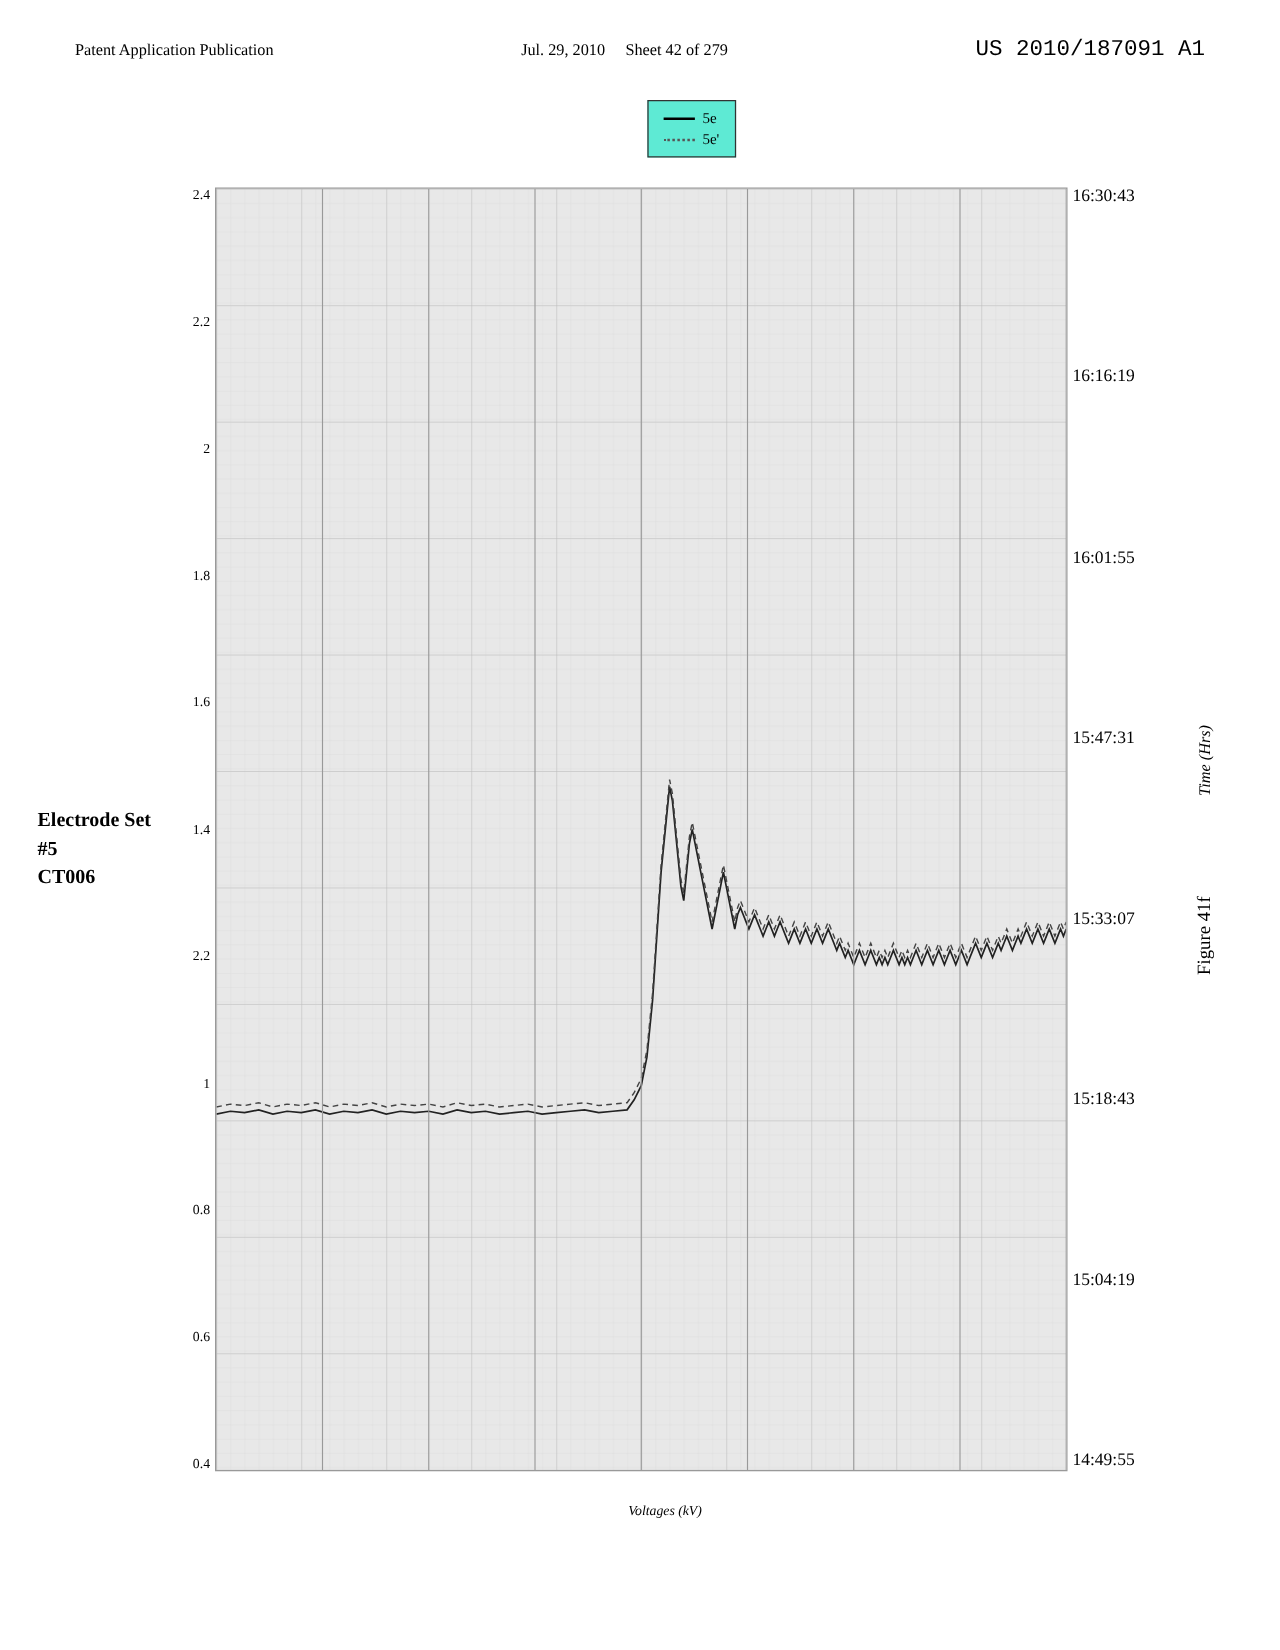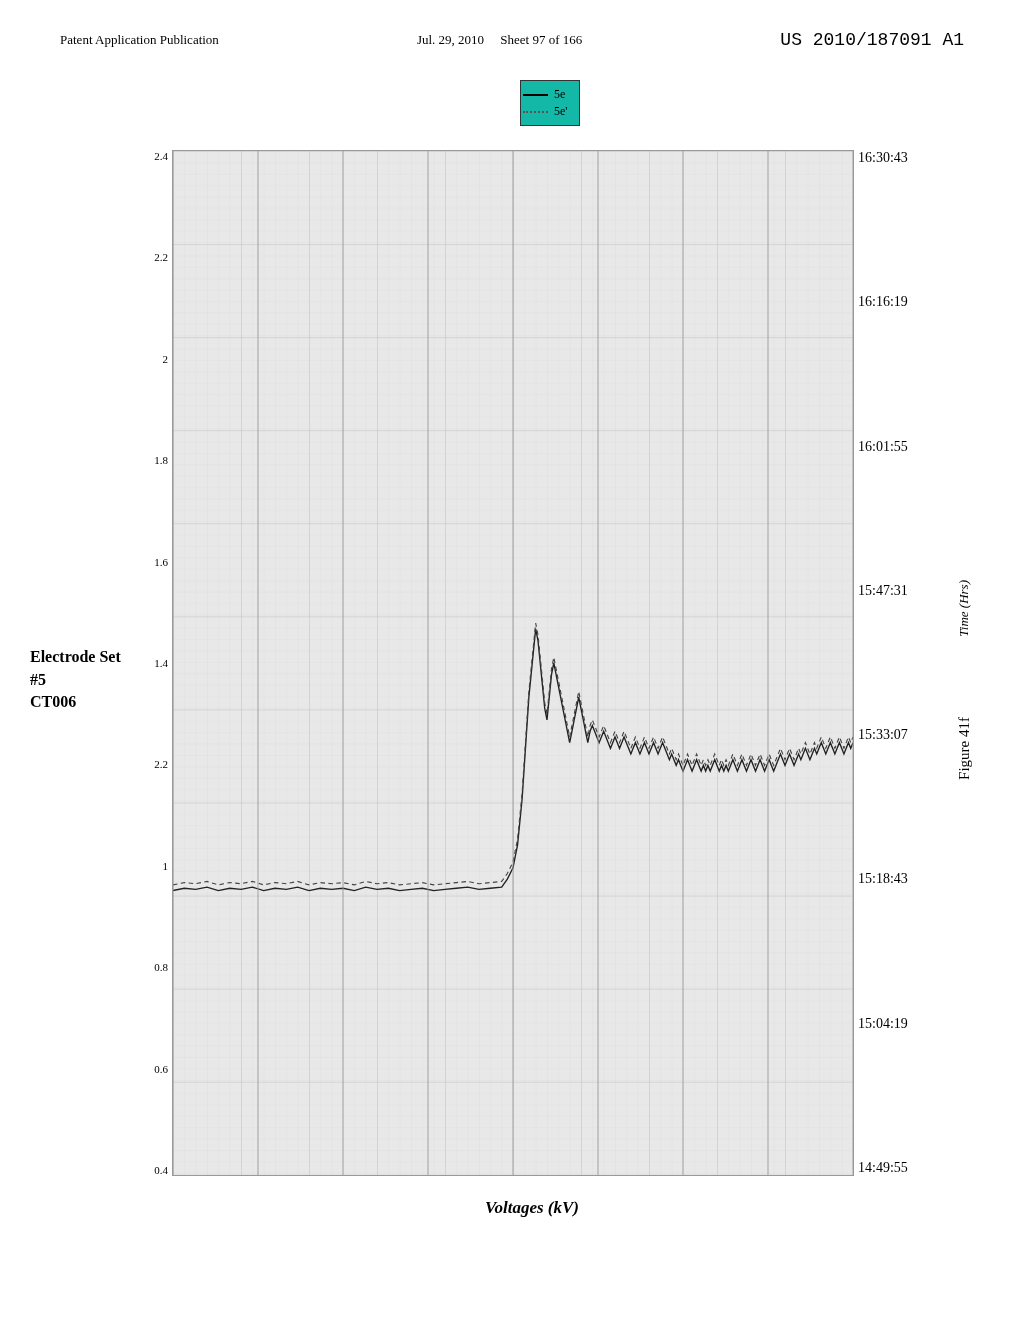--- a/index.html
+++ b/index.html
@@ -68,22 +68,22 @@
       padding-bottom: 60px;
     }
 
     
     .legend-box {
       position: absolute;
       top: 10px;
       left: 50%;
       transform: translateX(-20%);
       border: 1px solid #333;
-      padding: 4px 2px;
-      background: #14b8a6;
+      padding: 4px 12px;
+      background: #5eead4;
       font-size: 12px;
       z-index: 10;
       min-width: 60px;
     }
 
     .legend-item {
       display: flex;
       align-items: center;
       gap: 6px;
       margin: 2px 0;
@@ -119,21 +119,21 @@
     }
   </style>
 </head>
 <body>
 
 <div class="page-header">
   <div class="header-left">Patent Application Publication</div>
   <div class="header-center">
     <span>Jul. 29, 2010</span>
     &nbsp;&nbsp;&nbsp;
-    <span>Sheet 97 of 166</span>
+    <span>Sheet 42 of 279</span>
   </div>
   <div class="header-right">US 2010/187091 A1</div>
 </div>
 
 <div class="main-content">
 
   <div class="left-label">
     <div class="electrode-label">
       <div>Electrode Set #5</div>
       <div>CT006</div>
@@ -250,21 +250,21 @@
         <span>15:47:31</span>
         <span>15:33:07</span>
         <span>15:18:43</span>
         <span>15:04:19</span>
         <span>14:49:55</span>
       </div>
 
     </div>
 
     <div style="position:relative; height:50px; display:flex; align-items:center;">
-      <div style="position:absolute; left:50%; transform:translateX(-50%); font-size:17px; font-style:italic;font-weight:bold;">
+      <div style="position:absolute; left:50%; transform:translateX(-50%); font-size:11px; font-style:italic;">
         Voltages (kV)
       </div>
     </div>
 
   </div>
 
   <div style="width:80px; position:relative; display:flex; flex-direction:column; justify-content:center; align-items:center;">
     <div style="writing-mode:vertical-rl; transform:rotate(180deg); font-size:13px; font-style:italic; margin-bottom:40px;">Time (Hrs)</div>
     <div style="writing-mode:vertical-rl; transform:rotate(180deg); font-size:15px; margin-top:40px;">Figure 41f</div>
   </div>

